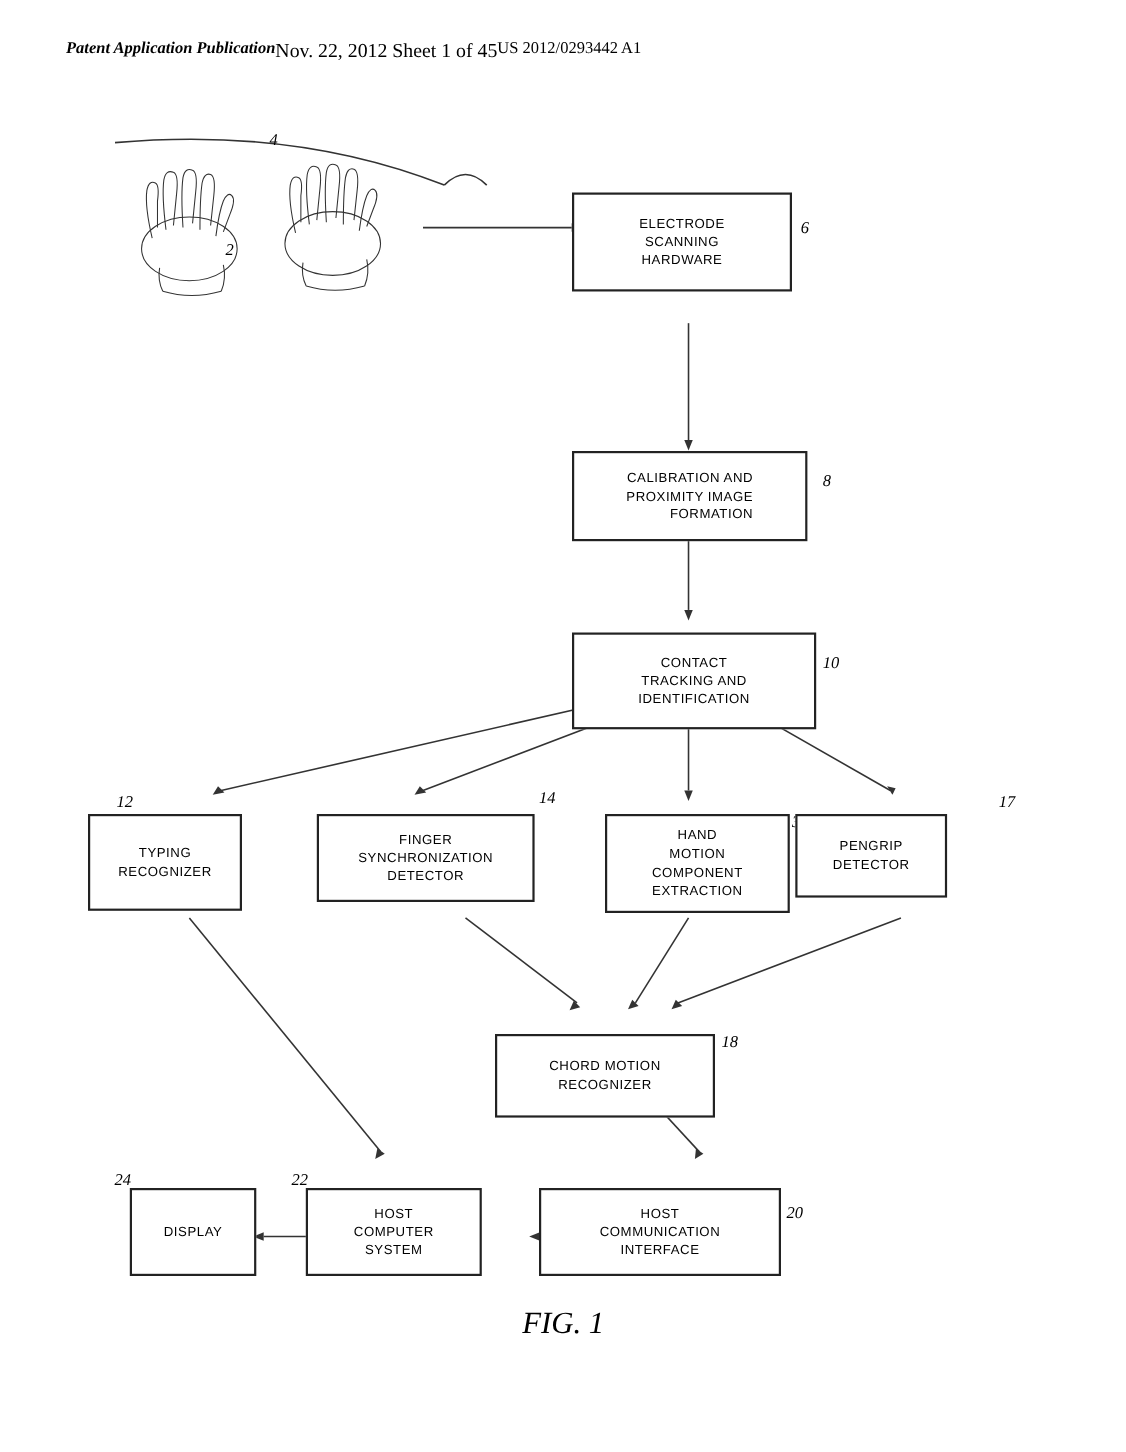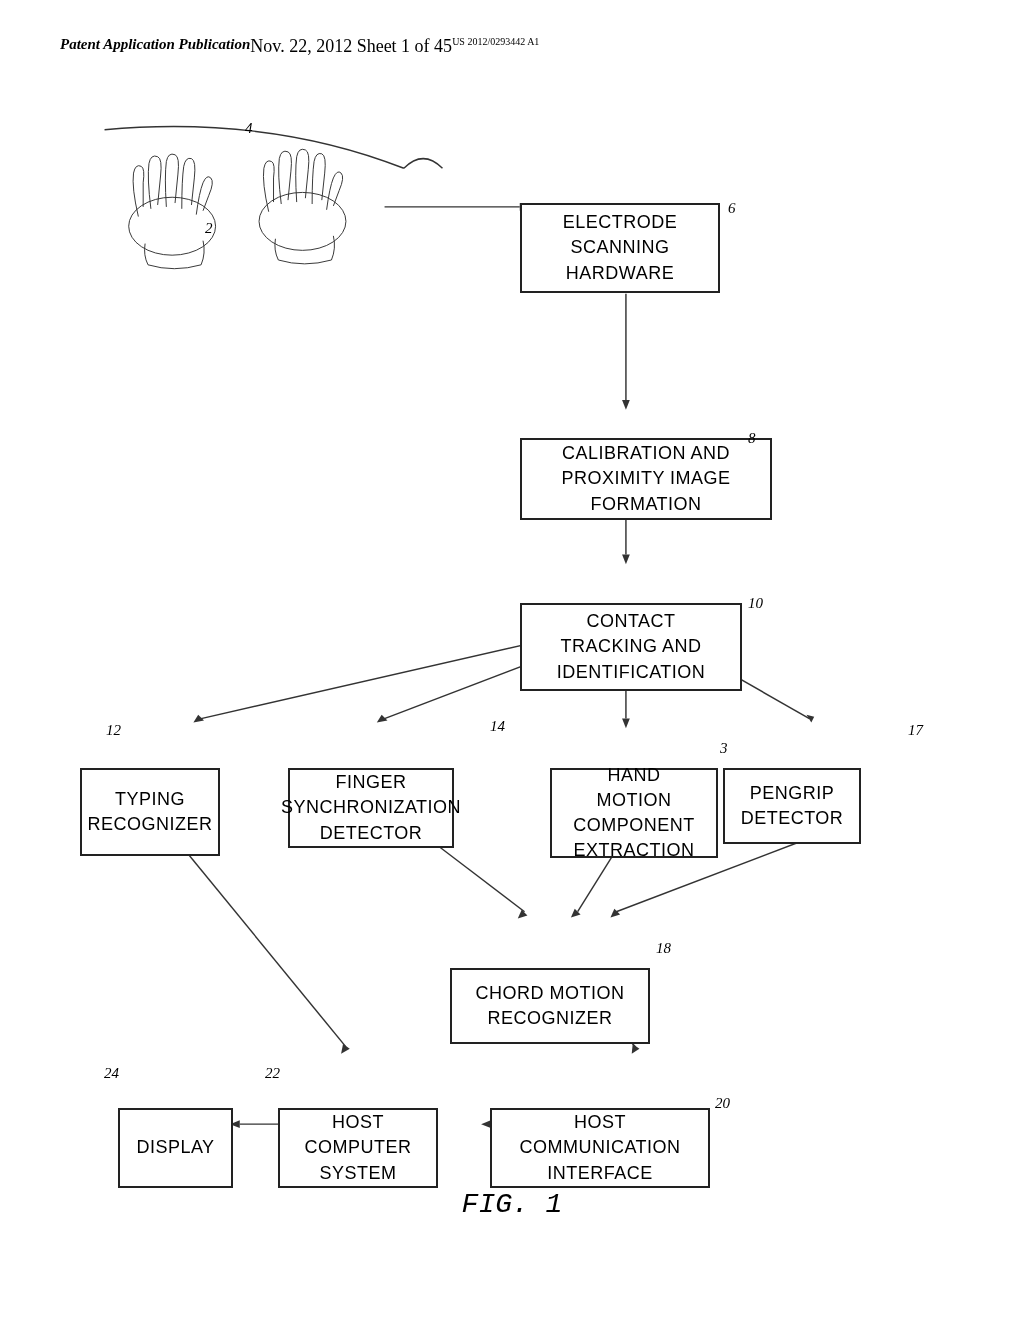--- a/index.html
+++ b/index.html
@@ -13,46 +13,45 @@
     }
 
     .header {
       display: flex;
       padding: 36px 60px 0 60px;
       font-size: 15px;
     }
 
     .header-left { font-weight: bold; font-style: italic; }
     .header-center { font-size: 18px; }
-    .header-right { font-size: 10px; }
+    .header-right { font-size: 15px; }
 
     .diagram-area {
       position: absolute;
       top: 120px;
       left: 60px;
       right: 60px;
       bottom: 80px;
     }
 
     
     .box {
       position: absolute;
       border: 2px solid #222;
       background: #fff;
       text-align: center;
       display: flex;
       align-items: center;
       justify-content: center;
-      font-size: 18px;
+      font-size: 12px;
       font-family: Arial, Helvetica, sans-serif;
       font-weight: normal;
       letter-spacing: 0.5px;
       line-height: 1.4;
       padding: 6px 8px;
-      margin-top: 28px;
     }
 
     
     .label {
       position: absolute;
       font-size: 15px;
       font-family: 'Times New Roman', Times, serif;
       font-style: italic;
     }
 
@@ -66,21 +65,21 @@
     }
 
     
     .fig-caption {
       position: absolute;
       bottom: 20px;
       left: 50%;
       transform: translateX(-50%);
       font-size: 28px;
       font-style: italic;
-      font-family: Liberation Mono, monospace;
+      font-family: Liberation Serif, serif;
       white-space: nowrap;
     }
   </style>
 </head>
 <body>
 
 <div class="header">
   <div class="header-left">Patent Application Publication</div>
   <div class="header-center">Nov. 22, 2012   Sheet 1 of 45</div>
   <div class="header-right">US 2012/0293442 A1</div>
@@ -169,21 +168,21 @@
   <div class="label" style="top:100px; left:145px;">2</div>
 
   <div class="box" style="left:460px; top:55px; width:200px; height:90px;">
     <span style="white-space:pre-line;">ELECTRODE
 SCANNING
 HARDWARE</span>
   </div>
 
   <div class="label" style="top:80px; left:668px;">6</div>
 
-  <div class="box" style="left:460px; top:290px; width:252px; height:82px;">
+  <div class="box" style="left:460px; top:290px; width:214px; height:82px;text-align:right;">
     <span style="white-space:pre-line;">CALIBRATION AND
 PROXIMITY IMAGE
 FORMATION</span>
   </div>
 
   <div class="label" style="top:310px; left:688px;">8</div>
 
   <div class="box" style="left:460px; top:455px; width:222px; height:88px;">
     <span style="white-space:pre-line;">CONTACT
 TRACKING AND
@@ -192,21 +191,21 @@
 
   <div class="label" style="top:475px; left:688px;">10</div>
 
   <div class="box" style="left:20px; top:620px; width:140px; height:88px;">
     <span style="white-space:pre-line;">TYPING
 RECOGNIZER</span>
   </div>
 
   <div class="label" style="top:602px; left:10px;margin-left:36px;">12</div>
 
-  <div class="box" style="left:228px; top:620px; width:166px; height:80px;">
+  <div class="box" style="left:228px; top:620px; width:198px; height:80px;">
     <span style="white-space:pre-line;">FINGER
 SYNCHRONIZATION
 DETECTOR</span>
   </div>
 
   <div class="label" style="top:598px; left:430px;">14</div>
 
   <div class="box" style="left:490px; top:620px; width:168px; height:90px;">
     <span style="white-space:pre-line;">HAND
 MOTION

